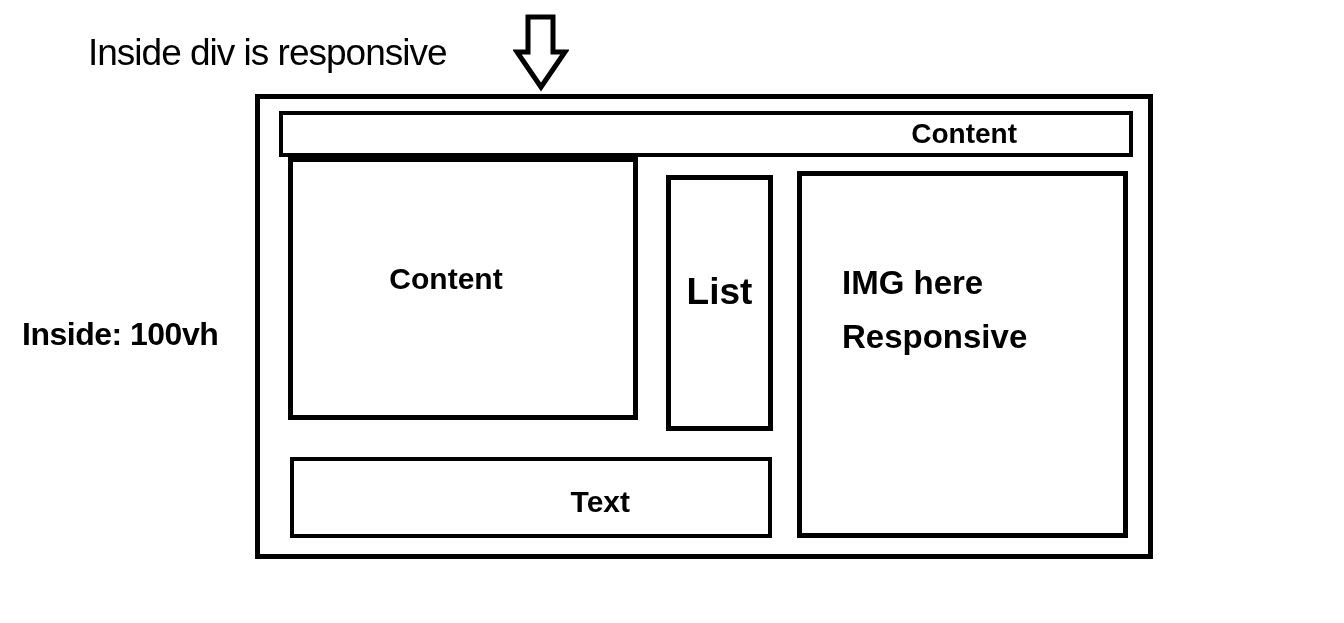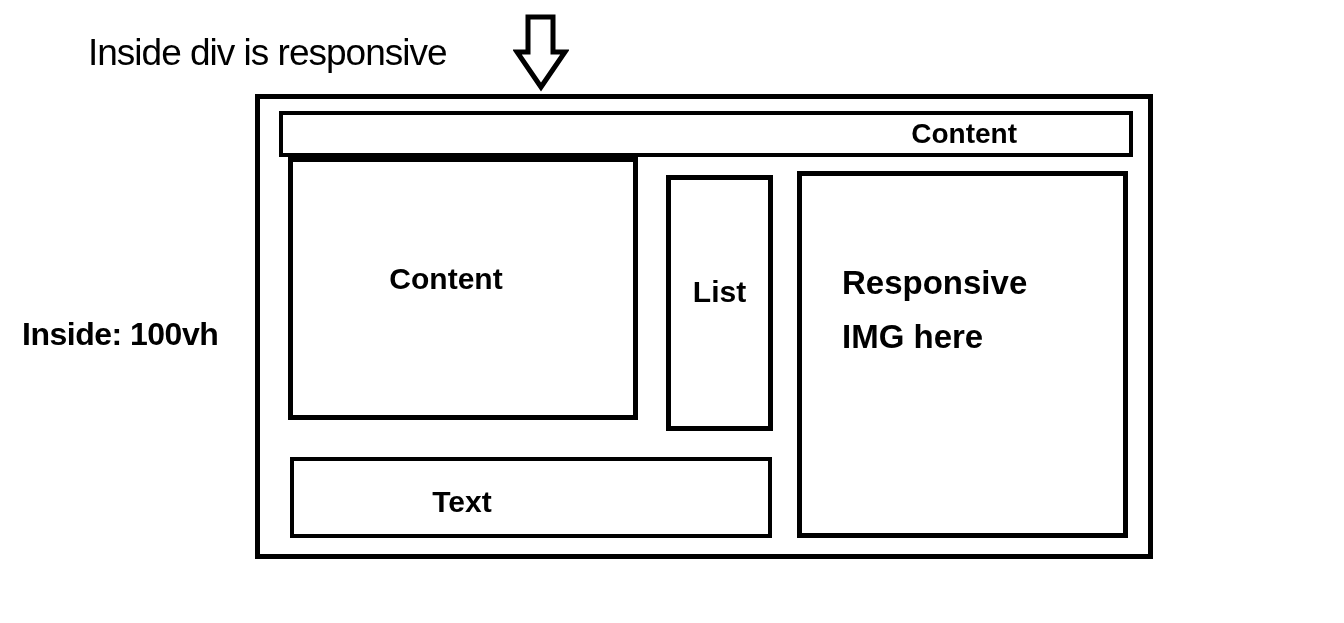--- a/index.html
+++ b/index.html
@@ -43,26 +43,26 @@
   .wf-navbar { left: 279px; top: 111px; width: 854px; height: 46px; border-width: 4px;
                display: flex; align-items: center; justify-content: flex-end;
                padding-right: 112px; font-size: 28px; font-weight: bold; }
   .wf-content{ left: 288px; top: 157px; width: 350px; height: 263px;
                display: flex; align-items: center; justify-content: center;
                padding-right: 34px; padding-bottom: 20px;
                font-size: 30px; font-weight: bold; }
   .wf-list   { left: 666px; top: 175px; width: 107px; height: 256px;
                display: flex; align-items: center; justify-content: center;
                padding-bottom: 22px;
-               font-size: 30px; font-weight: bold; }
+               font-size: 37px; font-weight: bold; }
   .wf-image  { left: 797px; top: 171px; width: 331px; height: 367px;
                padding: 80px 20px 0 40px;
                font-size: 33px; font-weight: bold; line-height: 54px; }
   .wf-text   { left: 290px; top: 457px; width: 482px; height: 81px; border-width: 4px;
-               display: flex; align-items: center; justify-content: center;
+               display: flex; align-items: center; justify-content: flex-end;
                padding-right: 138px; padding-top: 8px;
                font-size: 30px; font-weight: bold; }
 
   
   .stray-mark { left: 464px; top: 163px; width: 9px; height: 3px; background: #000000; }
 
   .img-line { display: block; }
 </style>
 </head>
 <body>
@@ -87,19 +87,19 @@
 
 <div class="wf-box wf-content">
   <span>Content</span>
 </div>
 
 <div class="wf-box wf-list">
   <span>List</span>
 </div>
 
 <div class="wf-box wf-image">
+  <span class="img-line">IMG here</span>
   <span class="img-line">Responsive</span>
-  <span class="img-line">IMG here</span>
 </div>
 
 <div class="wf-box wf-text">
   <span>Text</span>
 </div>
 
 </body></html>

